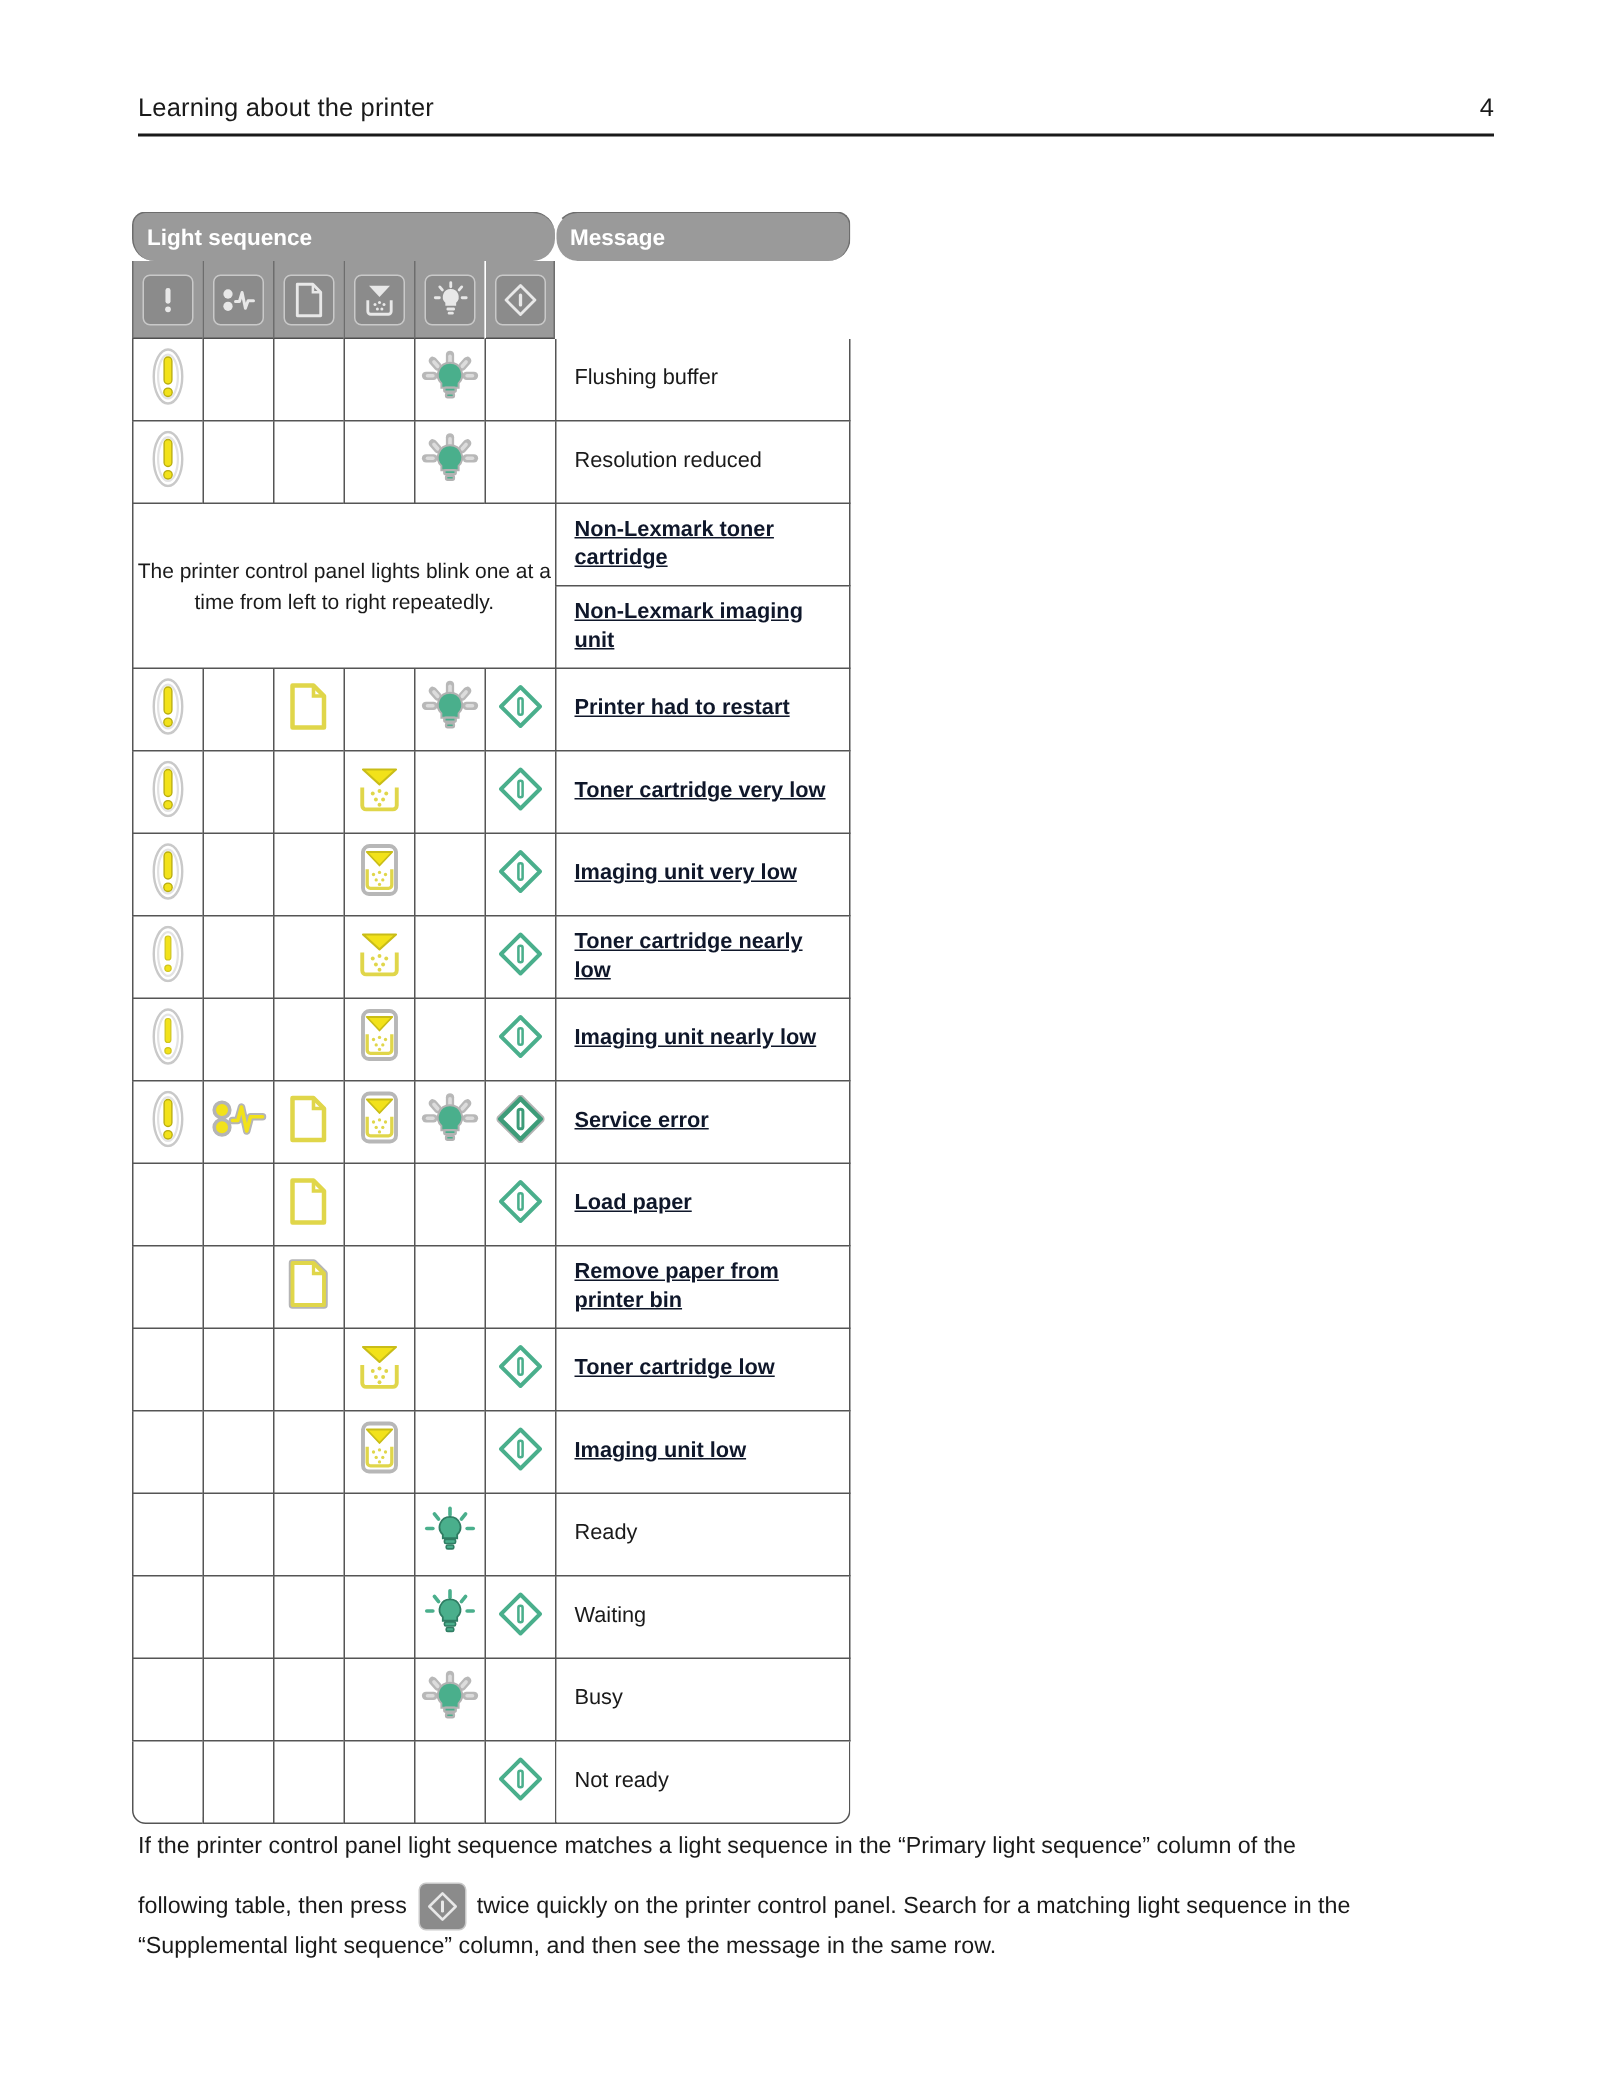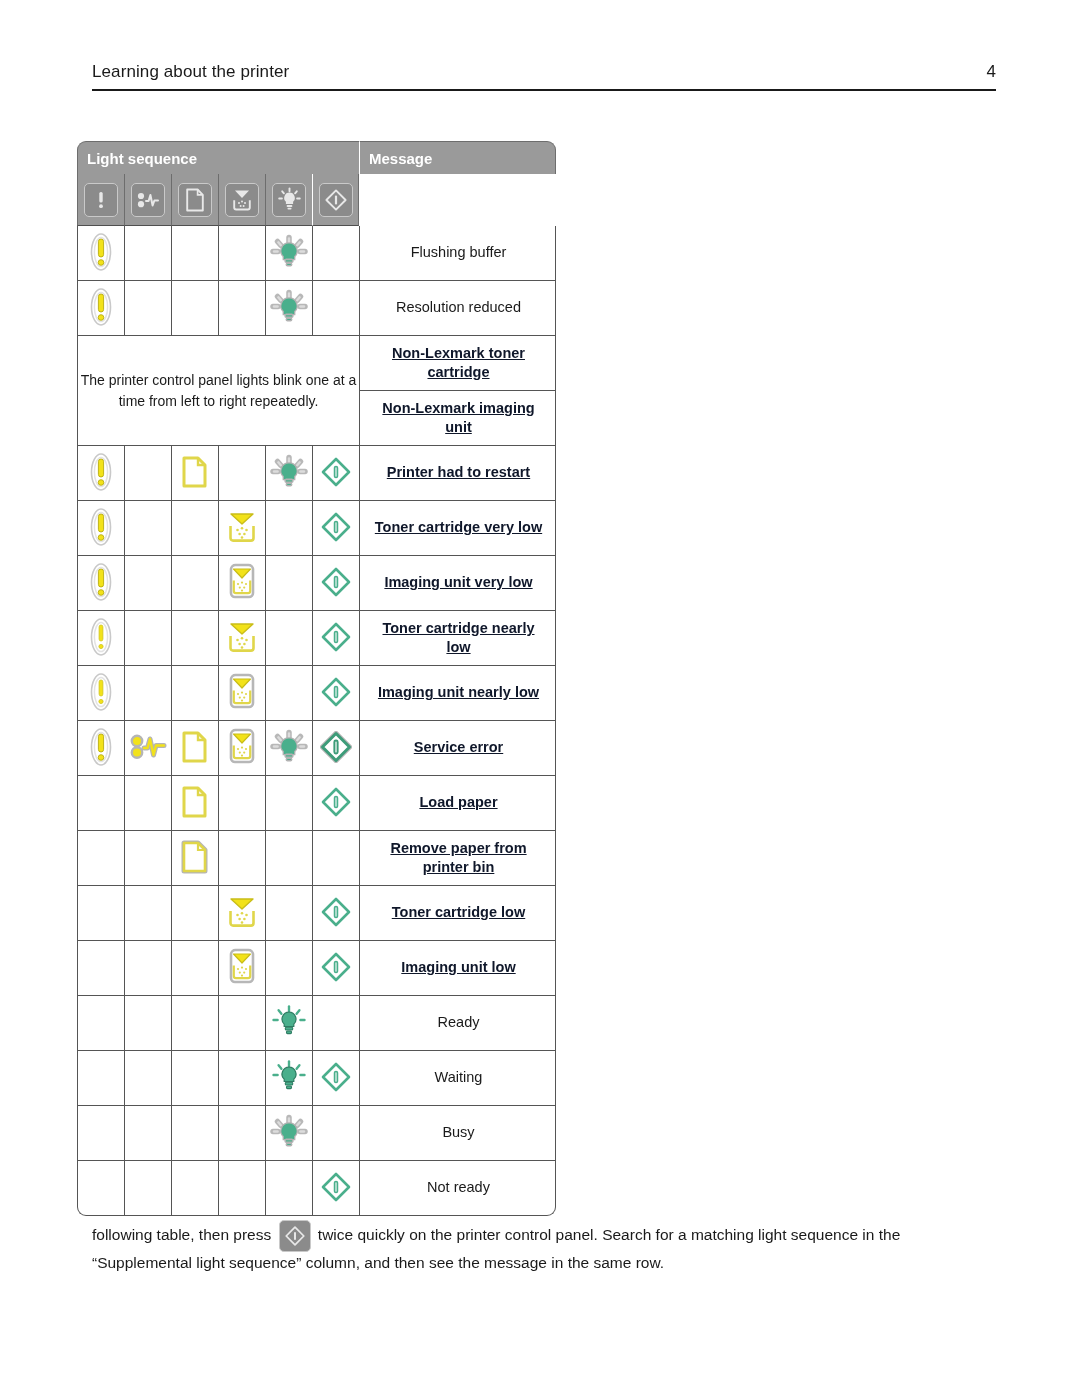--- a/index.html
+++ b/index.html
@@ -17,38 +17,39 @@
     position: absolute; left: 92px; top: 62px; width: 904px;
     display: flex; align-items: flex-end; justify-content: space-between;
     padding-bottom: 7px;
     border-bottom: 2px solid #1a1a1a;
   }
   .page-header .hdr-title { font-size: 17px; letter-spacing: .1px; }
   .page-header .hdr-page { font-size: 17px; }
 
   
   .lights-table {
-    position: absolute; left: 77px; top: 141px;
+    position: absolute; left: 88px; top: 141px;
     width: 479px;
     border-collapse: separate;
     border-spacing: 0;
     font-size: 14.5px;
   }
   .lights-table td, .lights-table th { padding: 0; margin: 0; }
 
   
   .thead-band td {
     background: #9a9a9a;
     color: #ffffff;
     font-weight: bold;
     font-size: 15px;
     height: 33px;
     vertical-align: middle;
     padding-left: 9px;
     border-top: 1px solid #6d6d6d;
+    border-radius: 15px;
   }
   .thead-band td.hb-left {
     border-left: 1px solid #6d6d6d;
     border-top-left-radius: 9px;
   }
   .thead-band td.hb-right {
     border-left: 1px solid #ffffff;
     border-right: 1px solid #6d6d6d;
     border-top-right-radius: 9px;
   }
@@ -77,21 +78,21 @@
   .lights-table tbody td {
     border-left: 1px solid #555555;
     border-bottom: 1px solid #555555;
     height: 55px;
     text-align: center;
     vertical-align: middle;
   }
   .lights-table tbody td.msg {
     border-left: 1px solid #555555;
     border-right: 1px solid #555555;
-    text-align: center;
+    text-align: left;
     padding: 4px 10px 4px 12px;
     line-height: 1.33;
   }
   .lights-table tbody td.lc {  width: 47px; }
   .lights-table tbody tr:last-child td:first-child { border-bottom-left-radius: 9px; }
   .lights-table tbody tr:last-child td.msg { border-bottom-right-radius: 9px; }
 
   .msg-plain { color: #1a1a1a; font-size: 14.5px; }
   .msg-link {
     color: #0f172a; font-weight: bold; text-decoration: underline;
@@ -862,20 +863,21 @@
         </td>
         <td class="msg">
           <span class="msg-plain">Not ready</span>
         </td>
       </tr>
 
     </tbody>
   </table>
 
   <div class="footnote">
+    <p>If the printer control panel light sequence matches a light sequence in the “Primary light sequence” column of the</p>
     <p>
       <span>following table, then press</span>
       <span class="inline-key">
         <svg width="22" height="22" viewBox="0 0 24 24">
           <path d="M12 2.4 L21.6 12 L12 21.6 L2.4 12 Z" fill="none" stroke="#e8e8e8" stroke-width="1.9" stroke-linejoin="round"></path>
           <rect x="10.9" y="7.6" width="2.2" height="8.8" rx="1" fill="#e8e8e8"></rect>
         </svg>
       </span>
       <span>twice quickly on the printer control panel. Search for a matching light sequence in the “Supplemental light sequence” column, and then see the message in the same row.</span>
     </p>

